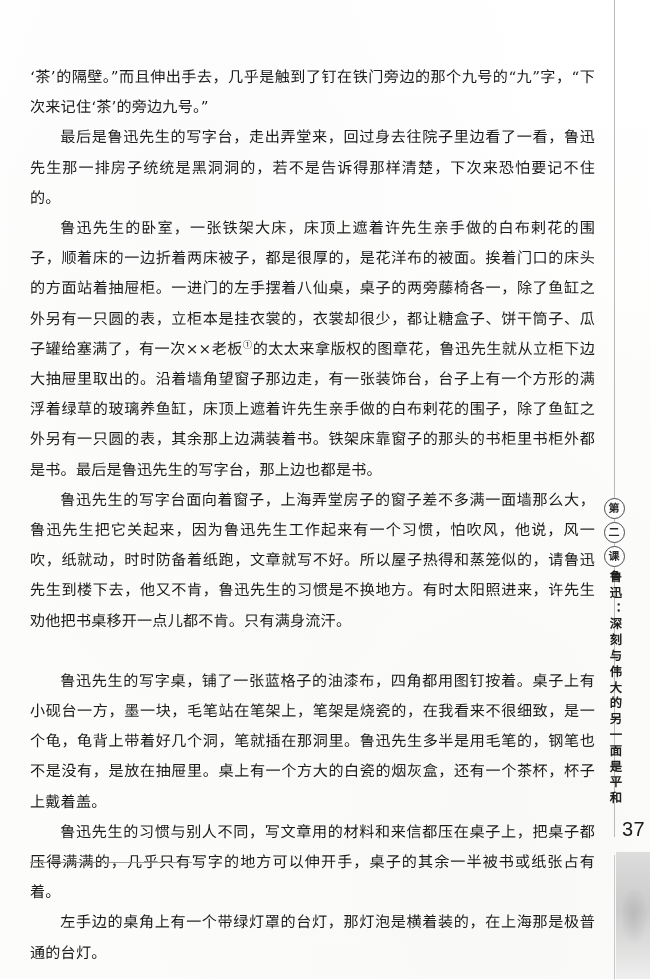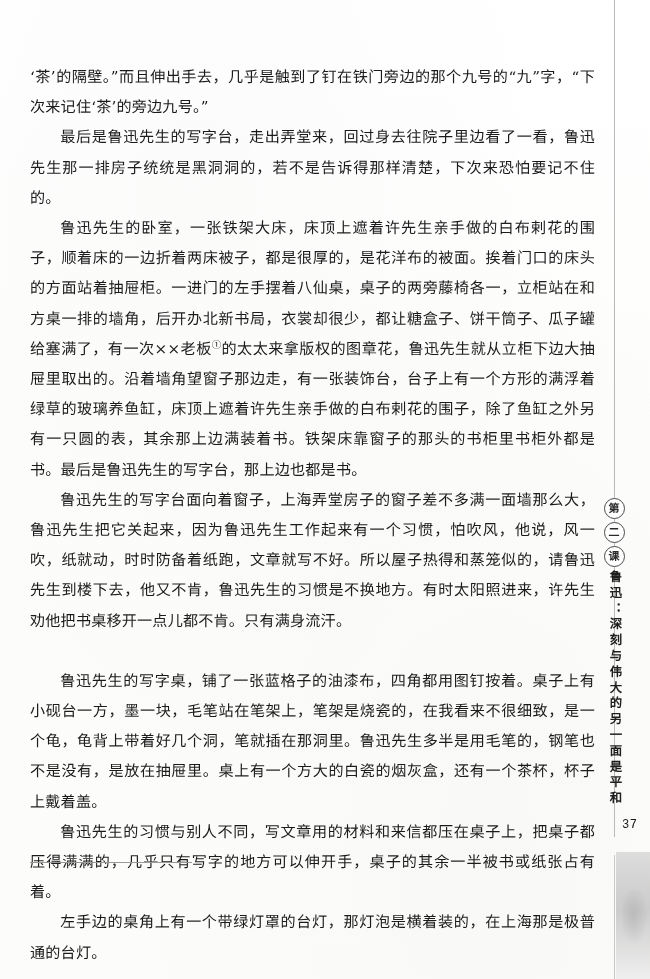--- a/index.html
+++ b/index.html
@@ -148,23 +148,23 @@
     letter-spacing: 3.4px;
     line-height: 18px;
     white-space: nowrap;
   }
 
   
   #page-number {
     position: absolute;
     left: 622px;
     top: 818px;
-    font-size: 12px;
+    font-size: 20px;
     color: #1a1a1a;
-    font-family: Liberation Mono, monospace;
+    font-family: Liberation Sans, sans-serif;
     letter-spacing: 0.5px;
   }
 
   
   #scan-edge-shadow {
     position: absolute;
     left: 616px;
     top: 852px;
     width: 34px;
     height: 127px;
@@ -190,21 +190,21 @@
 <div id="page">
 
   <div id="paper-texture"></div>
 
   <div id="text-column">
 
     <p class="para">‘茶’的隔壁。”而且伸出手去，几乎是触到了钉在铁门旁边的那个九号的“九”字，“下次来记住‘茶’的旁边九号。”</p>
 
     <p class="para indent">最后是鲁迅先生的写字台，走出弄堂来，回过身去往院子里边看了一看，鲁迅先生那一排房子统统是黑洞洞的，若不是告诉得那样清楚，下次来恐怕要记不住的。</p>
 
-    <p class="para indent"><span>鲁迅先生的卧室，一张铁架大床，床顶上遮着许先生亲手做的白布剌花的围子，顺着床的一边折着两床被子，都是很厚的，是花洋布的被面。挨着门口的床头的方面站着抽屉柜。一进门的左手摆着八仙桌，桌子的两旁藤椅各一，立柜站在和方桌一排的墙角，后开办北新书局，衣裳却很少，都让糖盒子、饼干筒子、瓜子罐给塞满了，有一次××老板</span><span class="footnote-ref">①</span><span>的太太来拿版权的图章花，鲁迅先生就从立柜下边大抽屉里取出的。沿着墙角望窗子那边走，有一张装饰台，台子上有一个方形的满浮着绿草的玻璃养鱼缸，床顶上遮着许先生亲手做的白布剌花的围子，除了鱼缸之外另有一只圆的表，其余那上边满装着书。铁架床靠窗子的那头的书柜里书柜外都是书。最后是鲁迅先生的写字台，那上边也都是书。</span></p>
+    <p class="para indent"><span>鲁迅先生的卧室，一张铁架大床，床顶上遮着许先生亲手做的白布剌花的围子，顺着床的一边折着两床被子，都是很厚的，是花洋布的被面。挨着门口的床头的方面站着抽屉柜。一进门的左手摆着八仙桌，桌子的两旁藤椅各一，除了鱼缸之外另有一只圆的表，立柜本是挂衣裳的，衣裳却很少，都让糖盒子、饼干筒子、瓜子罐给塞满了，有一次××老板</span><span class="footnote-ref">①</span><span>的太太来拿版权的图章花，鲁迅先生就从立柜下边大抽屉里取出的。沿着墙角望窗子那边走，有一张装饰台，台子上有一个方形的满浮着绿草的玻璃养鱼缸，床顶上遮着许先生亲手做的白布剌花的围子，除了鱼缸之外另有一只圆的表，其余那上边满装着书。铁架床靠窗子的那头的书柜里书柜外都是书。最后是鲁迅先生的写字台，那上边也都是书。</span></p>
 
 
     <p class="para indent">鲁迅先生的写字台面向着窗子，上海弄堂房子的窗子差不多满一面墙那么大，鲁迅先生把它关起来，因为鲁迅先生工作起来有一个习惯，怕吹风，他说，风一吹，纸就动，时时防备着纸跑，文章就写不好。所以屋子热得和蒸笼似的，请鲁迅先生到楼下去，他又不肯，鲁迅先生的习惯是不换地方。有时太阳照进来，许先生劝他把书桌移开一点儿都不肯。只有满身流汗。</p>
 
     <p class="para indent gap-before">鲁迅先生的写字桌，铺了一张蓝格子的油漆布，四角都用图钉按着。桌子上有小砚台一方，墨一块，毛笔站在笔架上，笔架是烧瓷的，在我看来不很细致，是一个龟，龟背上带着好几个洞，笔就插在那洞里。鲁迅先生多半是用毛笔的，钢笔也不是没有，是放在抽屉里。桌上有一个方大的白瓷的烟灰盒，还有一个茶杯，杯子上戴着盖。</p>
 
     <p class="para indent">鲁迅先生的习惯与别人不同，写文章用的材料和来信都压在桌子上，把桌子都压得满满的，几乎只有写字的地方可以伸开手，桌子的其余一半被书或纸张占有着。</p>
 
     <p class="para indent">左手边的桌角上有一个带绿灯罩的台灯，那灯泡是横着装的，在上海那是极普通的台灯。</p>
 

